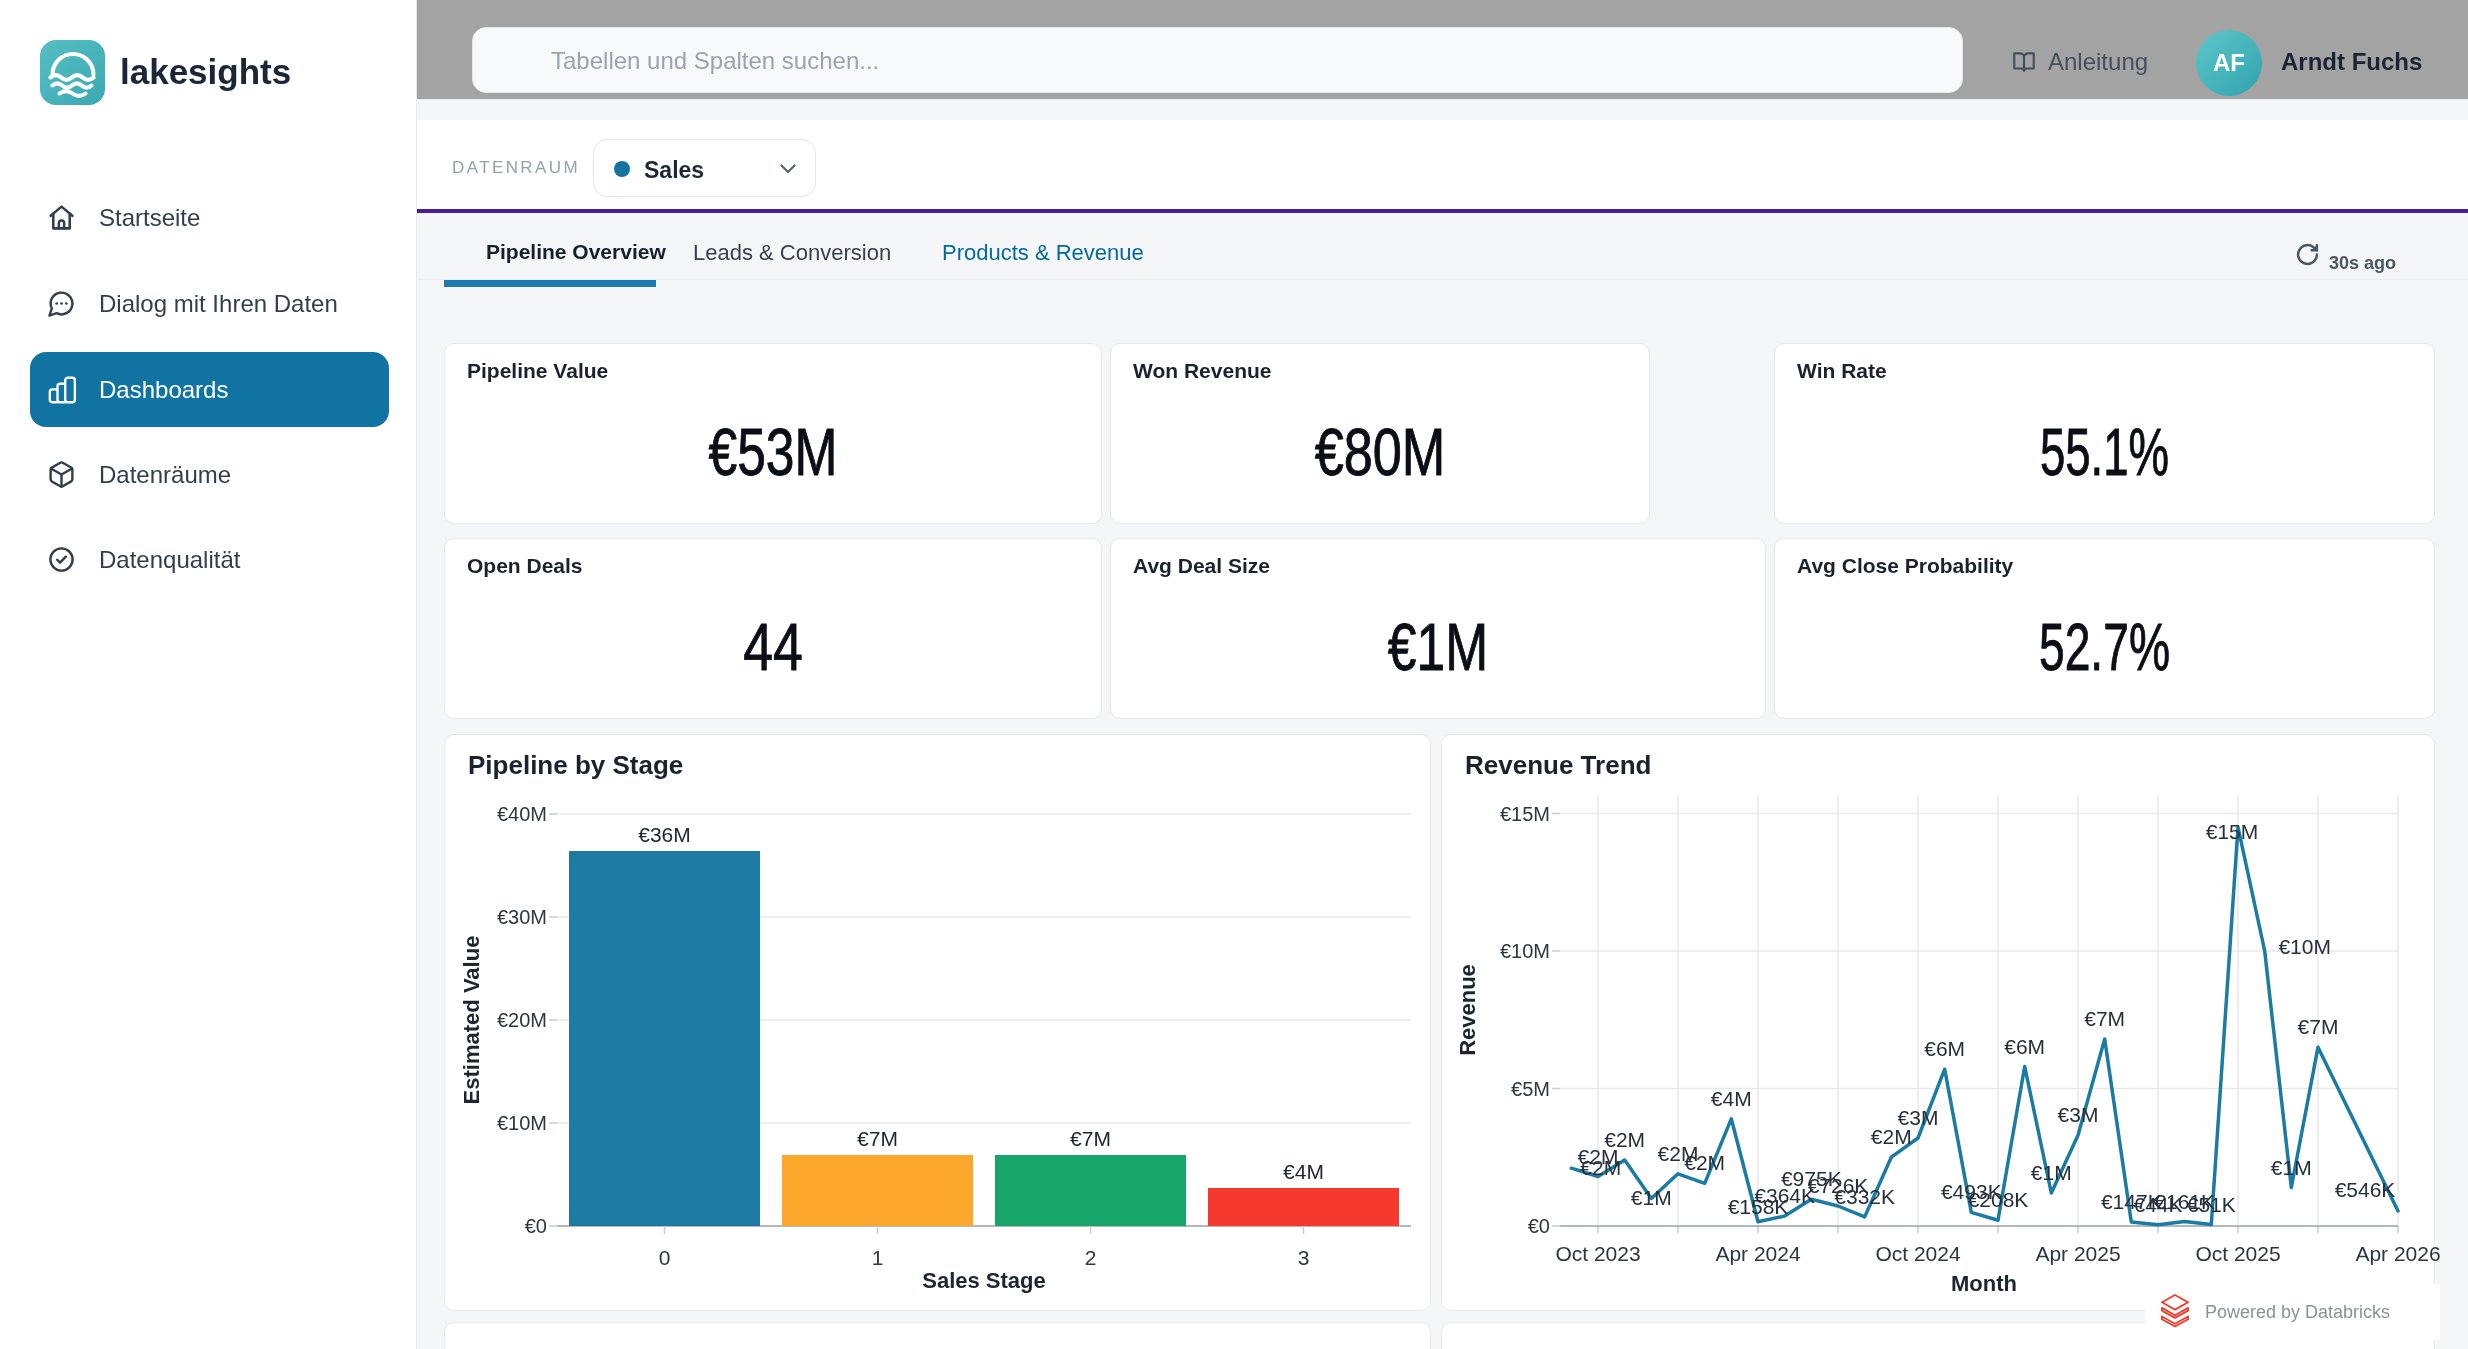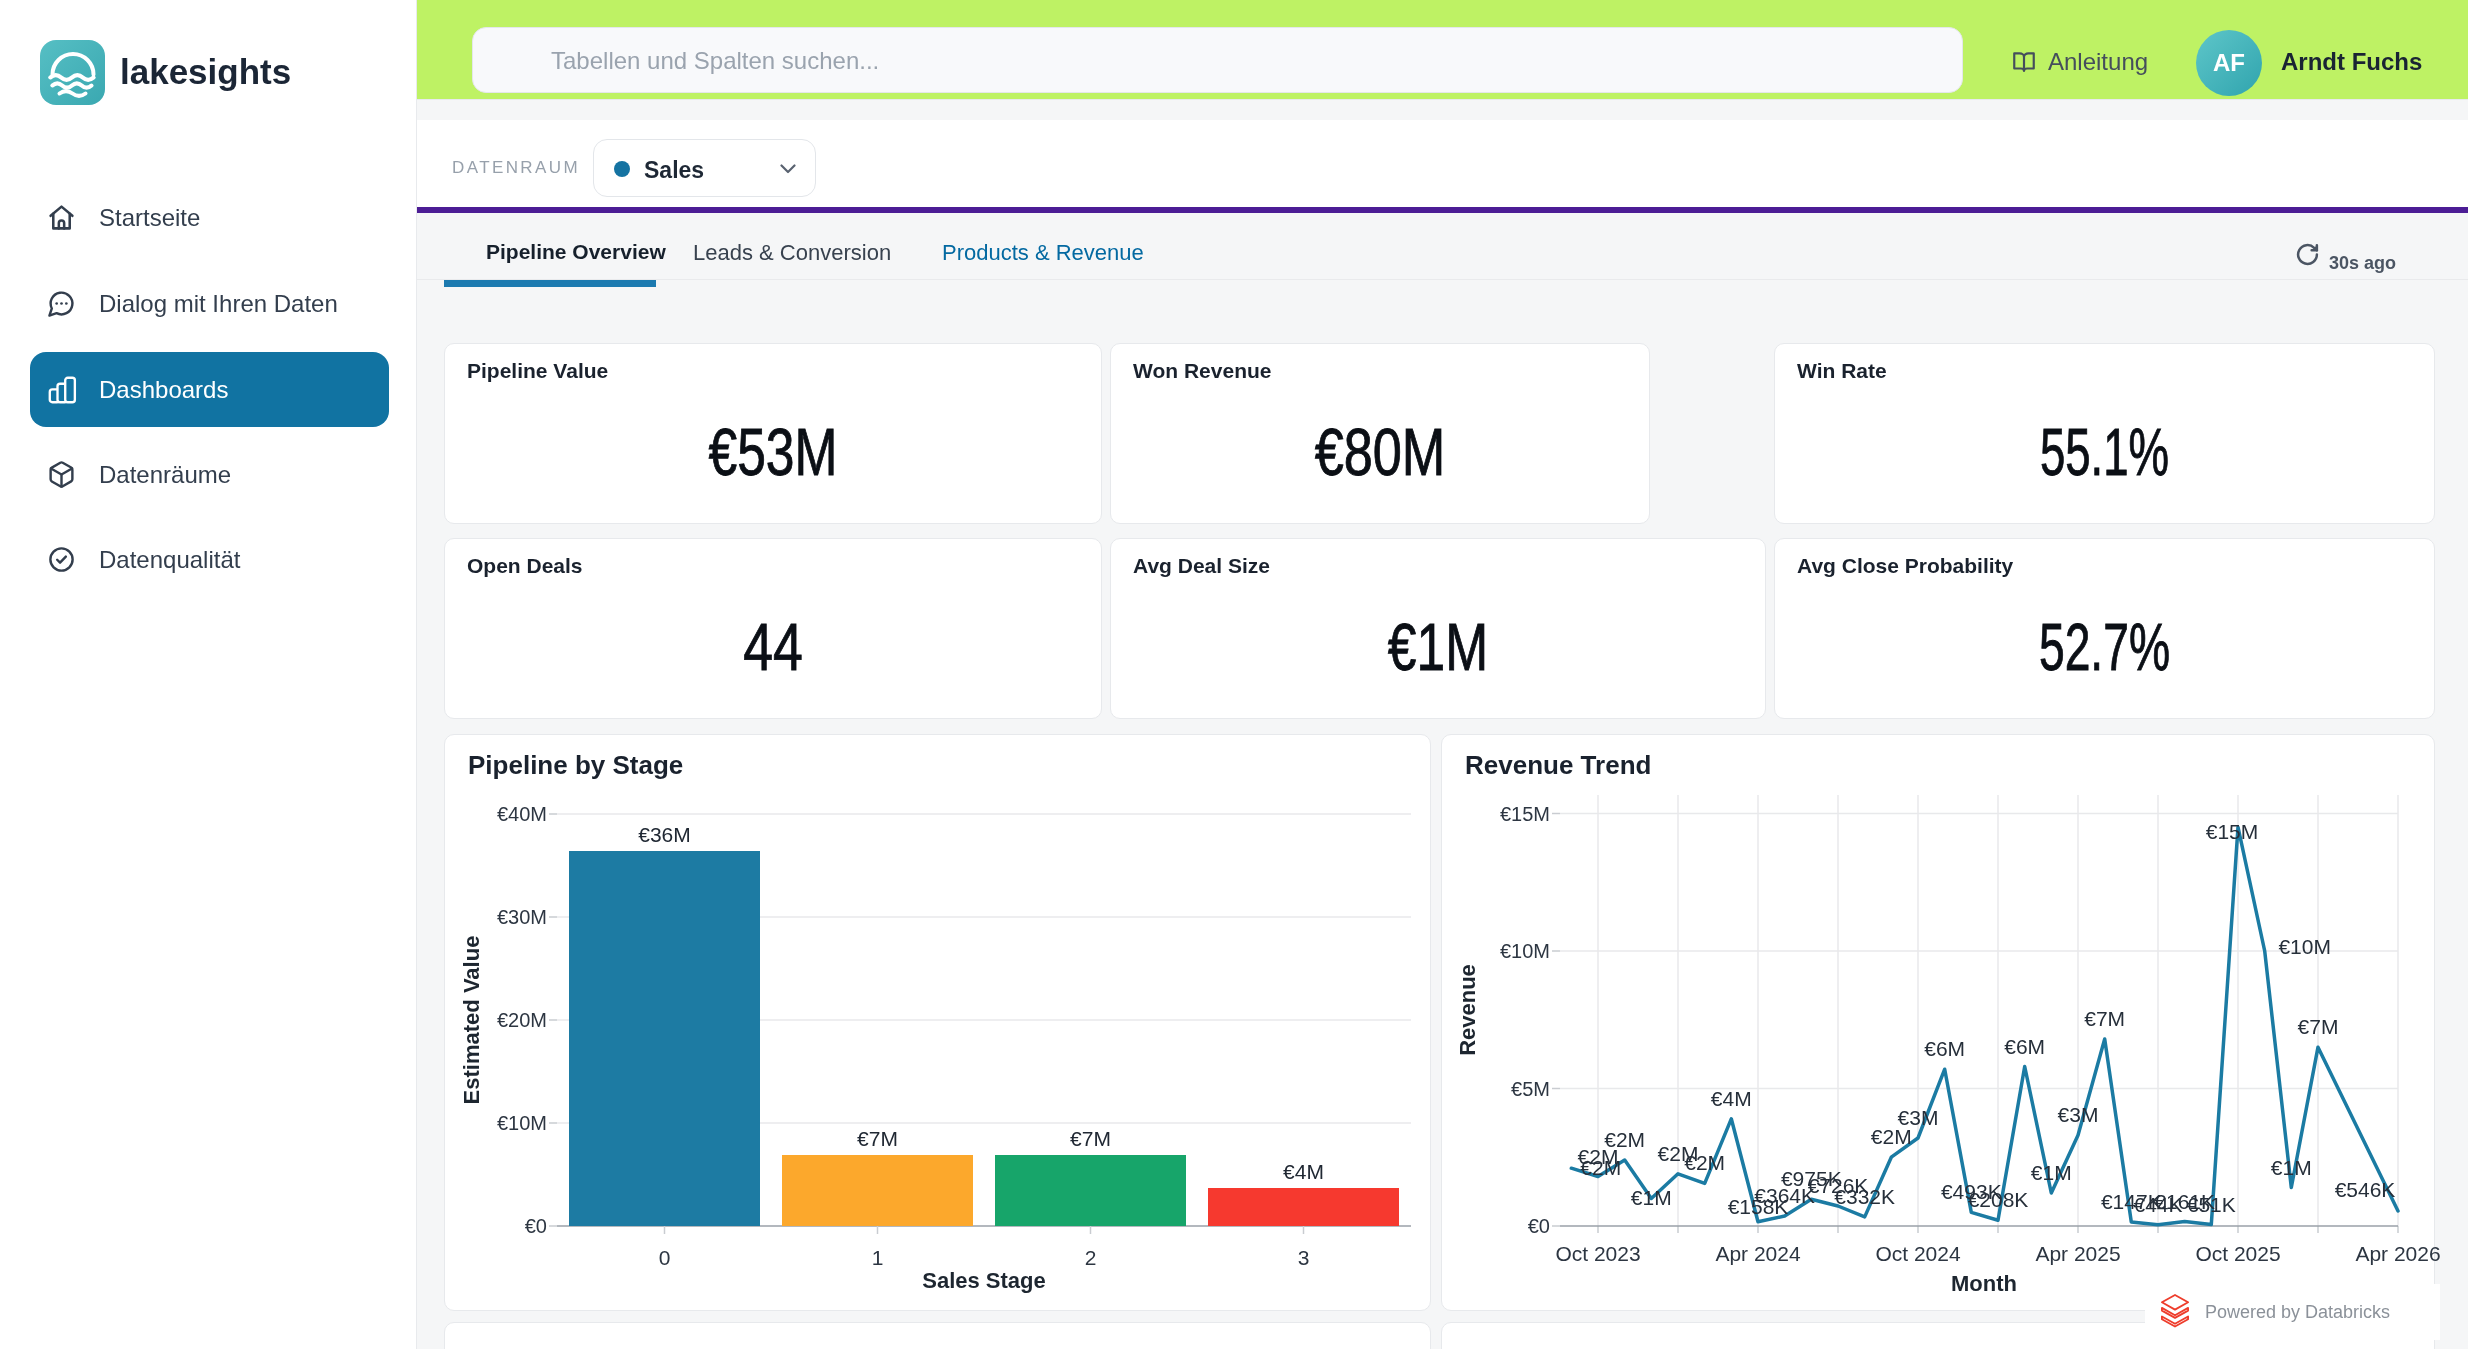--- a/index.html
+++ b/index.html
@@ -6,27 +6,27 @@
   html,body { width:2468px; height:1349px; overflow:hidden; background:#f5f6f7;
     font-family:"Liberation Sans", sans-serif; }
   .abs { position:absolute; }
   #page { position:relative; width:2468px; height:1349px; }
   
   #sidebar { position:absolute; left:0; top:0; width:417px; height:1349px;
     background:#ffffff; border-right:1px solid #e8eaed; }
   .navlabel { font-size:24px; color:#333e4d; }
   
   #topbar { position:absolute; left:417px; top:0; width:2051px; height:100px;
-    background:#bef264; border-bottom:1px solid #e8eaec; }
+    background:#a3a3a3; border-bottom:1px solid #e8eaec; }
   #search { position:absolute; left:55px; top:27px; width:1491px; height:66px;
     background:#f8f9fb; border:1.5px solid #e4e7eb; border-radius:14px; }
   #search span { position:absolute; left:78px; top:19px; font-size:24px; color:#9aa3ae; }
   
   #dr-row { position:absolute; left:417px; top:120px; width:2051px; height:93px;
-    background:#ffffff; border-bottom:6px solid #4c1d95; }
+    background:#ffffff; border-bottom:4px solid #4c1d95; }
   
   #tabs { position:absolute; left:417px; top:213px; width:2051px; height:67px;
     border-bottom:1px solid #e9eaec; }
   
   .card { position:absolute; background:#ffffff; border:1px solid #e7e9ec; border-radius:10px; }
   .kpi-title { position:absolute; left:22px; top:15px; font-size:21px; font-weight:bold; color:#1a222e; }
   .kpi-value { position:absolute; left:0; top:72px; width:100%; height:72px; text-align:center;
     font-size:67px; color:#0b0f15; line-height:72px; -webkit-text-stroke:0.9px #0b0f15; }
   .chart-title { position:absolute; left:23px; top:15px; font-size:26px; font-weight:bold; color:#1a222e; }
   svg text { font-family:"Liberation Sans", sans-serif; }

